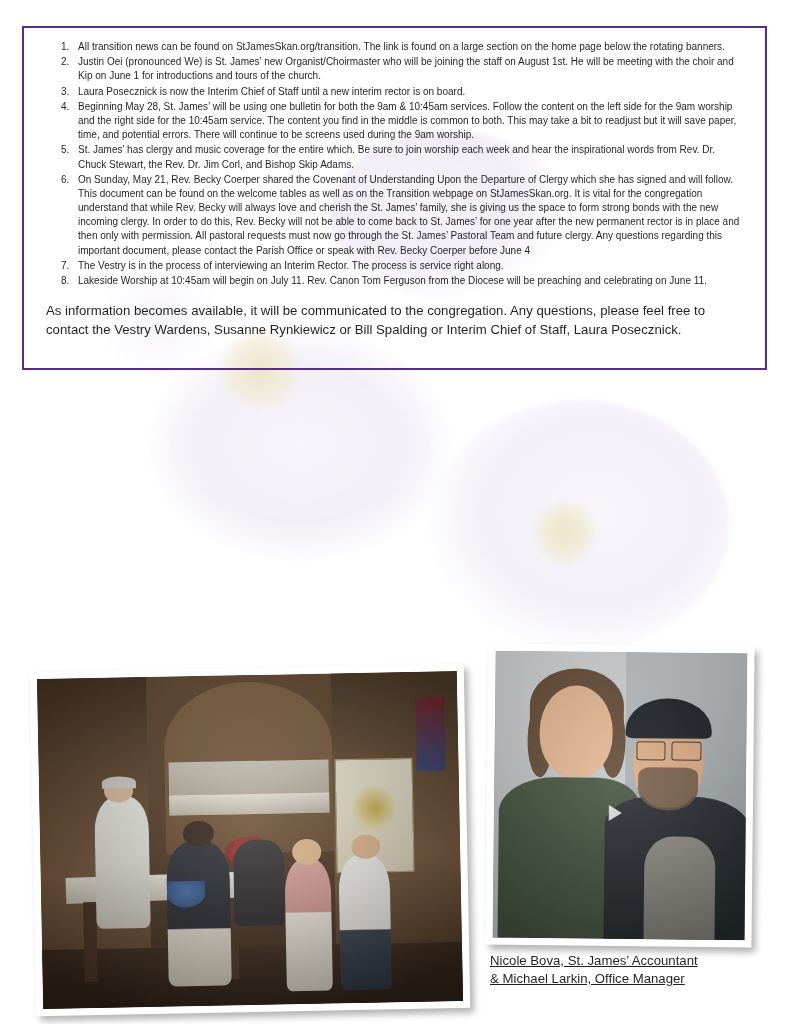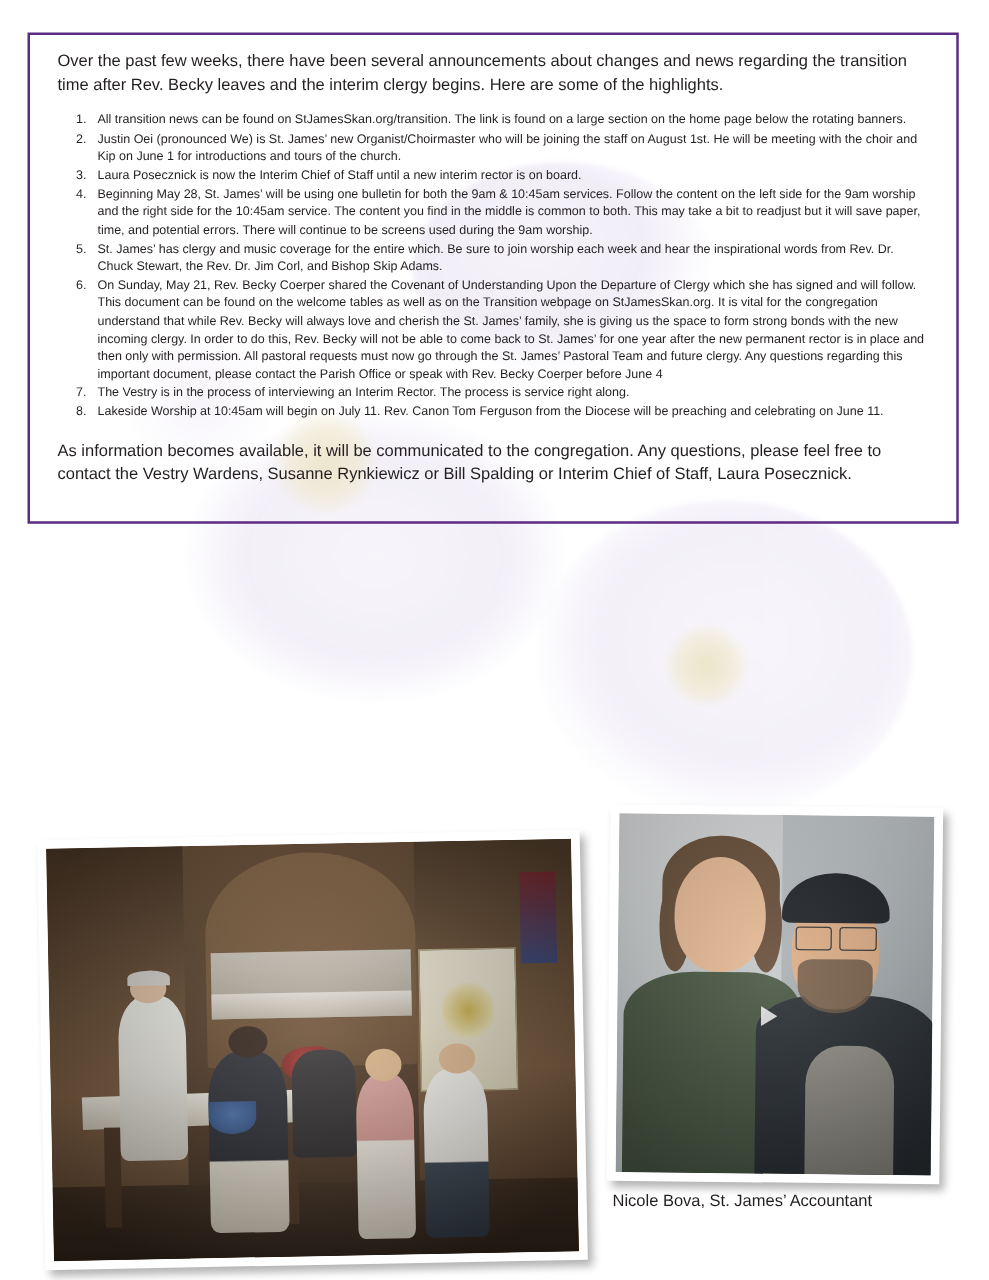--- a/index.html
+++ b/index.html
@@ -209,35 +209,34 @@
 
   .caption {
     position: absolute;
     left: 490px;
     top: 952px;
     width: 270px;
     font-size: 13.2px;
     line-height: 1.35;
     color: #231f20;
   }
-  .caption div { white-space: nowrap; }
+  .caption div { white-space: nowrap; text-decoration: underline; }
 </style>
 </head>
 <body>
 
 <div class="watermark wm1"></div>
 <div class="watermark wm6"></div>
 <div class="watermark wm2"></div>
 <div class="watermark wm4"></div>
 <div class="watermark wm3"></div>
 <div class="watermark wm5"></div>
 
 <div class="article-box">
 
-  <p class="intro">Over the past few weeks, there have been several announcements about changes and news regarding the transition time after Rev. Becky leaves and the interim clergy begins. Here are some of the highlights.</p>
 
   <ol class="news-list">
     <li>All transition news can be found on StJamesSkan.org/transition. The link is found on a large section on the home page below the rotating banners.</li>
     <li>Justin Oei (pronounced We) is St. James’ new Organist/Choirmaster who will be joining the staff on August 1st.  He will be meeting with the choir and Kip on June 1 for introductions and tours of the church.</li>
     <li>Laura Posecznick is now the Interim Chief of Staff until a new interim rector is on board.</li>
     <li>Beginning May 28, St. James’ will be using one bulletin for both the 9am &amp; 10:45am services.  Follow the content on the left side for the 9am worship and the right side for the 10:45am service. The content you find in the middle is common to both.  This may take a bit to readjust but it will save paper, time, and potential errors. There will continue to be screens used during the 9am worship.</li>
     <li>St. James’ has clergy and music coverage for the entire which. Be sure to join worship each week and hear the inspirational words from Rev. Dr. Chuck Stewart, the Rev. Dr. Jim Corl, and Bishop Skip Adams.</li>
     <li>On Sunday, May 21, Rev. Becky Coerper shared the Covenant of Understanding Upon the Departure of Clergy which she has signed and will follow. This document can be found on the welcome tables as well as on the Transition webpage on StJamesSkan.org.  It is vital for the congregation understand that while Rev. Becky will always love and cherish the St. James’ family, she is giving us the space to form strong bonds with the new incoming clergy. In order to do this, Rev. Becky will not be able to come back to St. James’ for one year after the new permanent rector is in place and then only with permission.  All pastoral requests must now go through the St. James’ Pastoral Team and future clergy. Any questions regarding this important document, please contact the Parish Office or speak with Rev. Becky Coerper before June 4</li>
     <li>The Vestry is in the process of interviewing an Interim Rector.  The process is service right along.</li>
     <li>Lakeside Worship at 10:45am will begin on July 11. Rev. Canon Tom Ferguson from the Diocese will be preaching and celebrating on June 11.</li>
@@ -295,13 +294,14 @@
       <div class="pt-glasses-r"></div>
       <div class="pt-person-b-cap"></div>
       <div class="pt-play"></div>
       <div class="pt-vignette"></div>
     </div>
   </div>
 </div>
 
 <div class="caption">
   <div>Nicole Bova, St. James’ Accountant</div>
+  <div>&amp; Michael Larkin, Office Manager</div>
 </div>
 
 </body></html>

